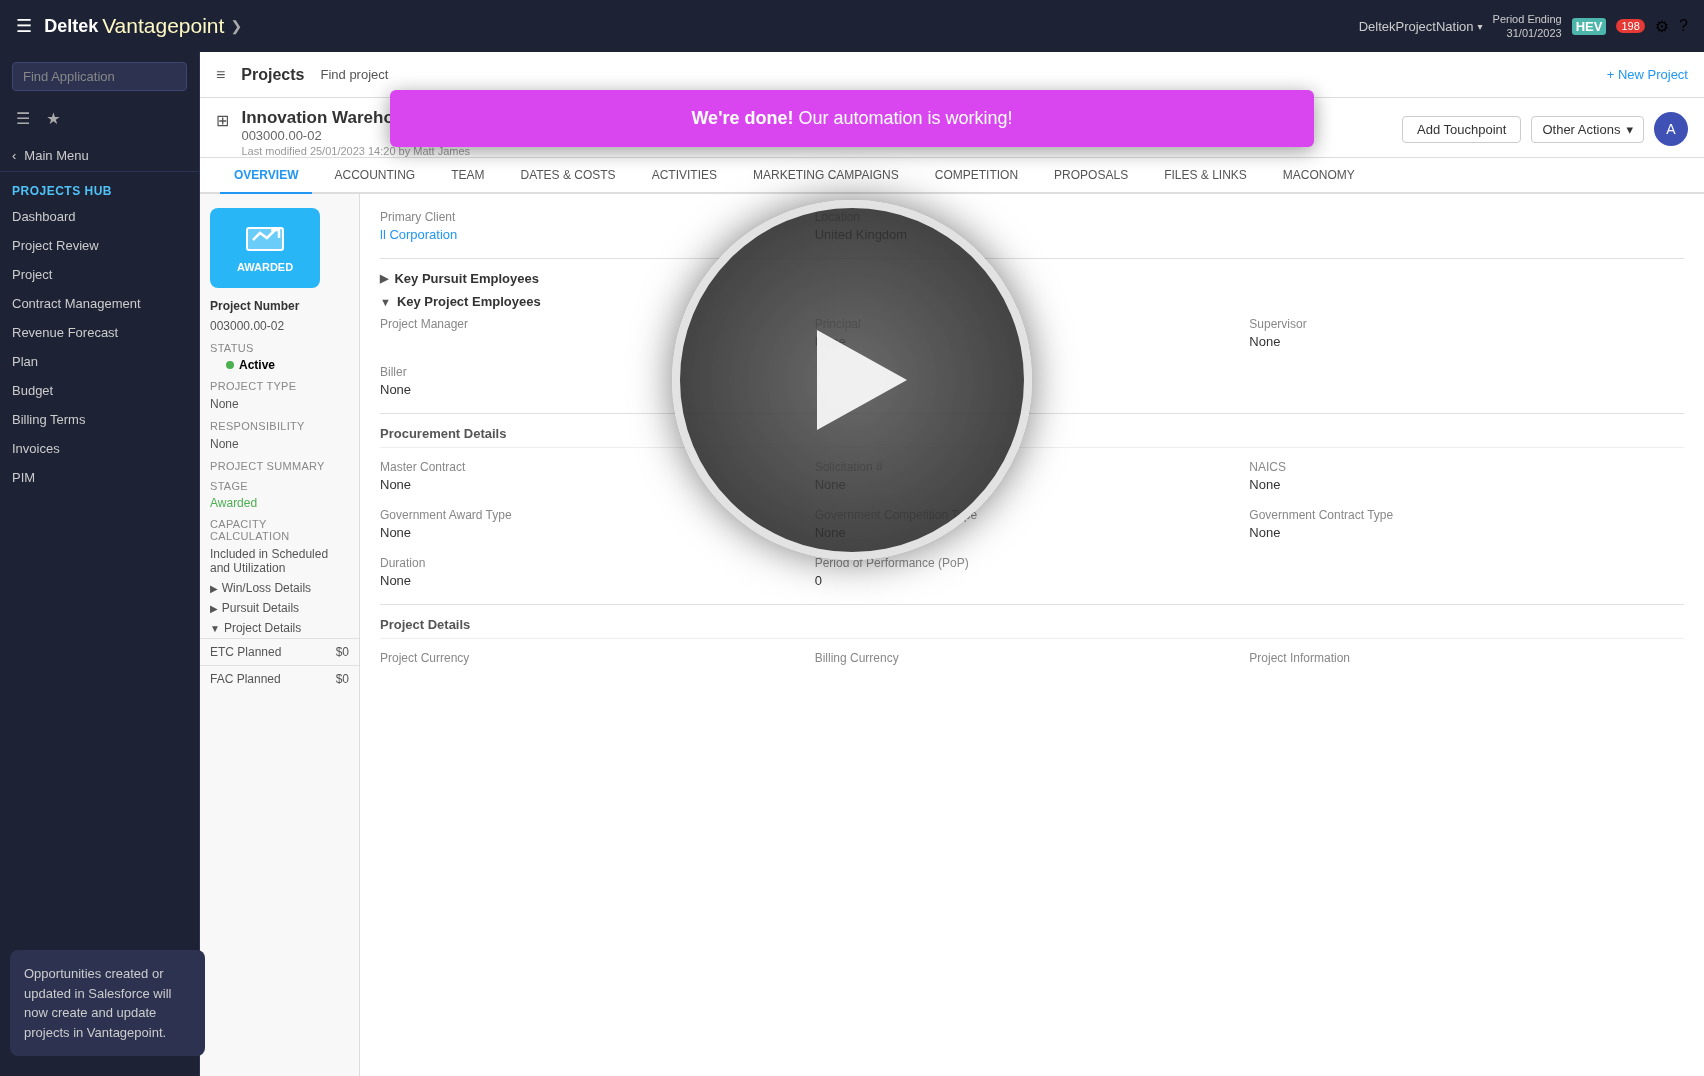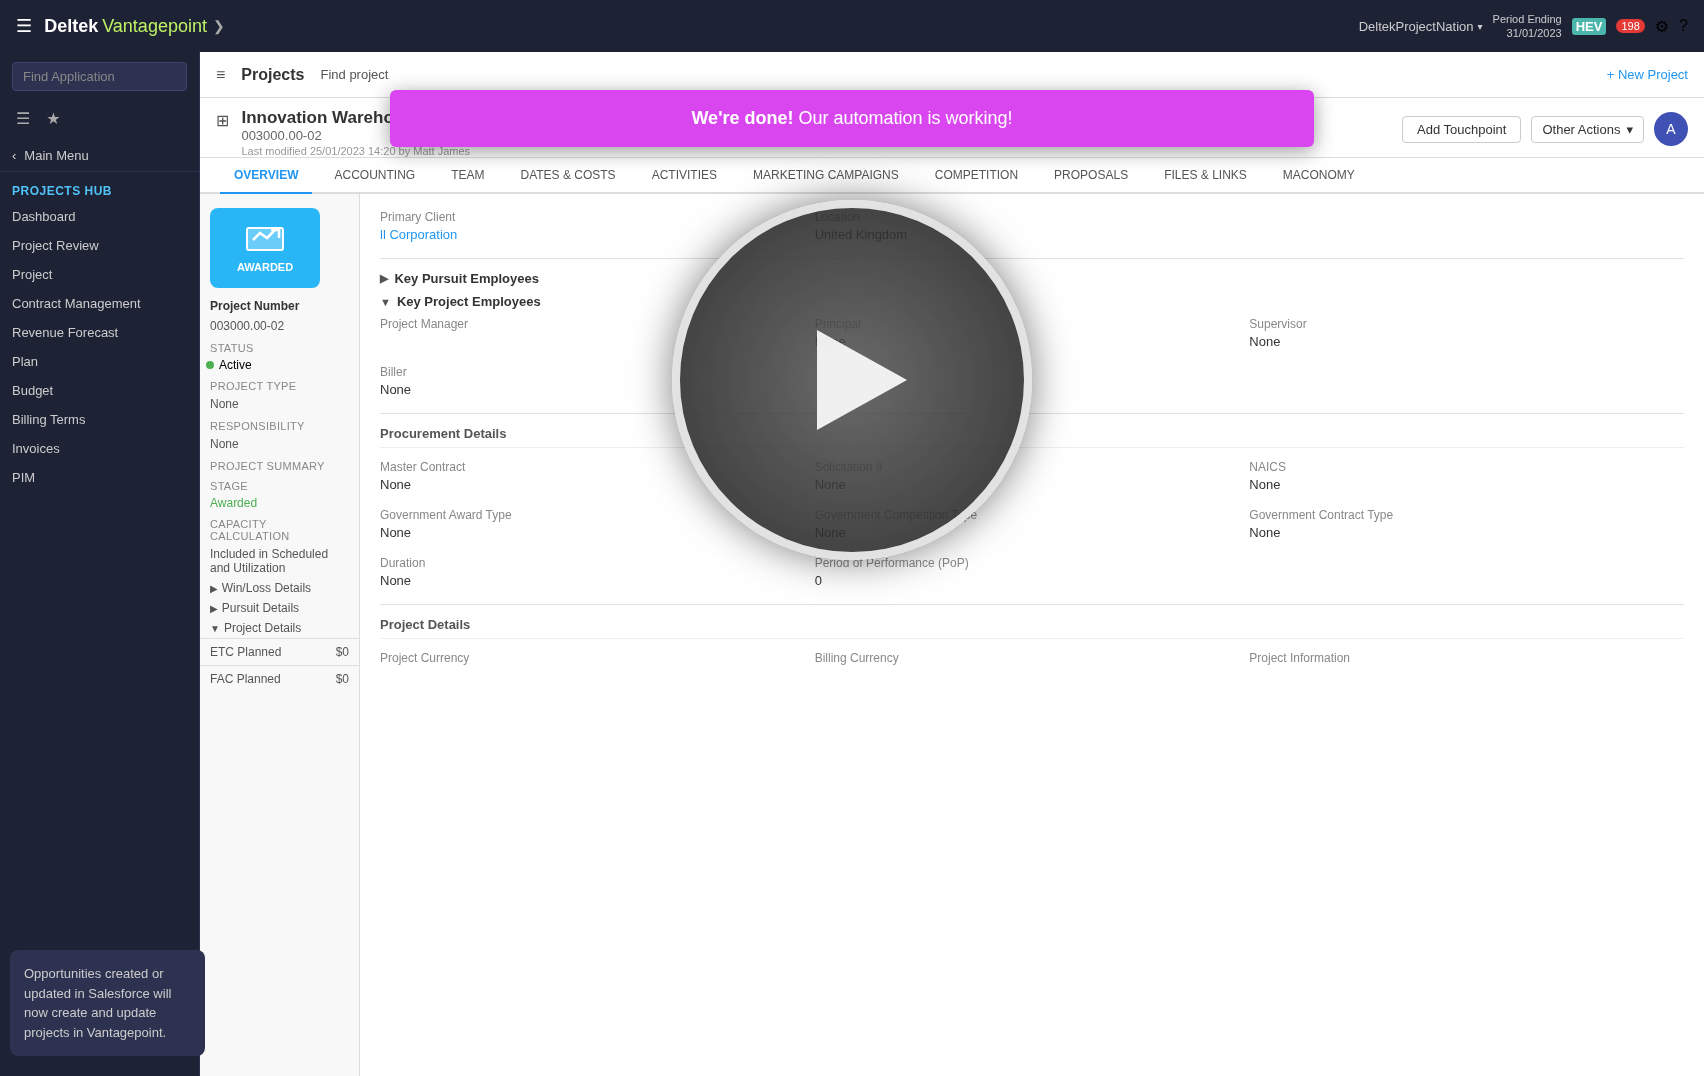--- a/index.html
+++ b/index.html
@@ -5,21 +5,21 @@
     * { box-sizing: border-box; margin: 0; padding: 0; }
     body { font-family: Arial, sans-serif; background: #1a1a2e; overflow: hidden; width: 1704px; height: 1076px; }
 
     
     .topbar {
       display: flex; align-items: center; background: #1e2235; height: 52px; padding: 0 16px; position: relative; z-index: 100;
     }
     .topbar-menu-icon { color: #fff; font-size: 18px; margin-right: 12px; cursor: pointer; }
     .topbar-logo { display: flex; align-items: center; gap: 4px; }
     .logo-deltek { color: #fff; font-size: 18px; font-weight: bold; }
-    .logo-vantagepoint { color: #bef264; font-size: 18px; }
+    .logo-vantagepoint { color: #fef9c3; font-size: 21px; }
     .topbar-chevron { color: #aaa; margin-left: 6px; font-size: 14px; }
     .topbar-right { margin-left: auto; display: flex; align-items: center; gap: 10px; }
     .topbar-user { color: #ccc; font-size: 13px; display: flex; align-items: center; gap: 4px; }
     .topbar-user span.caret { font-size: 10px; }
     .period-ending { color: #ccc; font-size: 11px; text-align: right; line-height: 1.3; }
     .notif-badge { background: #e53935; color: #fff; border-radius: 10px; padding: 1px 5px; font-size: 11px; }
     .hev-badge { background: #4db6ac; color: #fff; border-radius: 3px; padding: 1px 4px; font-size: 13px; font-weight: bold; }
 
     
     .main-layout { display: flex; height: calc(1076px - 52px); }
@@ -60,21 +60,21 @@
     .tabs { display: flex; gap: 8px; border-bottom: 2px solid #ddd; background: #fff; padding: 0 20px; }
     .tab { padding: 10px 14px; font-size: 12px; color: #555; cursor: pointer; border-bottom: 2px solid transparent; margin-bottom: -2px; white-space: nowrap; }
     .tab.active { color: #2196f3; border-bottom: 2px solid #2196f3; font-weight: bold; }
 
     
     .panel-layout { display: flex; flex: 1; overflow: hidden; }
     .left-panel { width: 160px; background: #f8f8f8; border-right: 1px solid #ddd; overflow-y: auto; flex-shrink: 0; padding: 6px 0; }
     .left-panel-label { font-size: 11px; color: #888; text-transform: uppercase; letter-spacing: 0.3px; padding: 6px 10px 2px; }
     .left-panel-item { font-size: 12px; color: #555; padding: 3px 10px; cursor: pointer; }
     .left-panel-item.section-header { font-weight: bold; font-size: 12px; color: #333; }
-    .left-panel-status { display: flex; align-items: center; gap: 5px; font-size: 12px; padding: 2px 6px; }
+    .left-panel-status { display: flex; align-items: center; gap: 5px; font-size: 12px; padding: 2px 26px; font-weight: bold; }
     .status-dot { width: 8px; height: 8px; border-radius: 50%; background: #4caf50; flex-shrink: 0; }
     .left-panel-green { color: #4caf50; font-size: 12px; padding: 2px 10px; }
 
     
     .main-content { flex: 1; overflow-y: auto; background: #fff; padding: 16px 20px; }
 
     
     .notification-bar {
       position: absolute; top: 90px; left: 390px; right: 390px;
       background: #d946ef; color: #fff; padding: 18px 24px;

